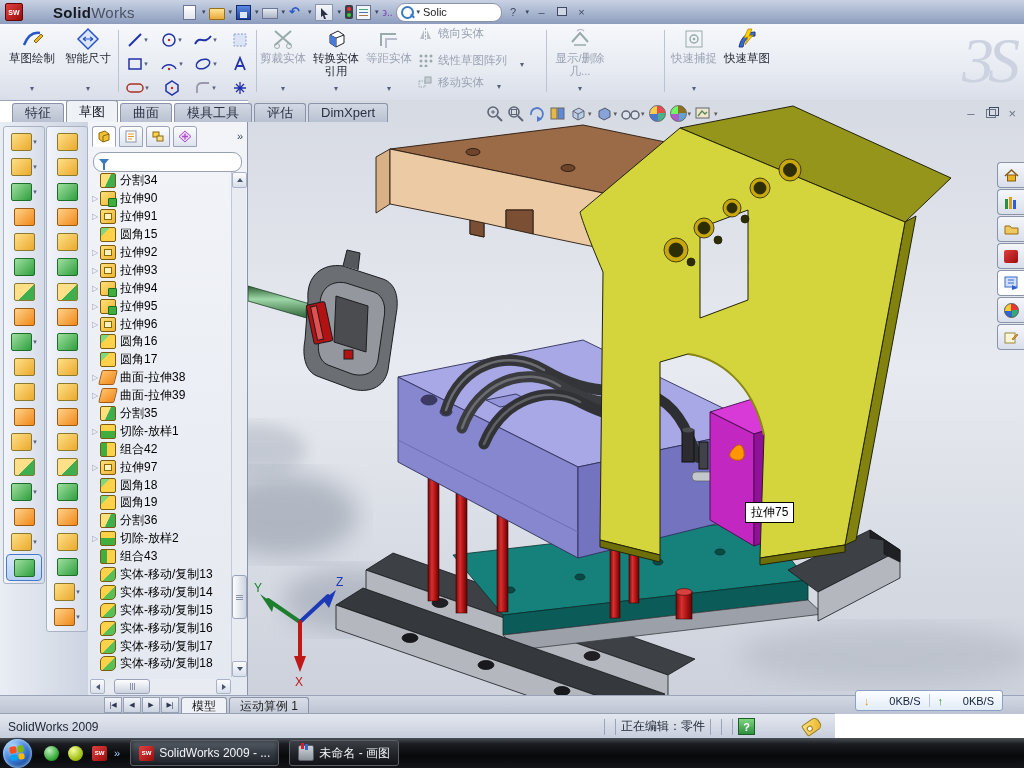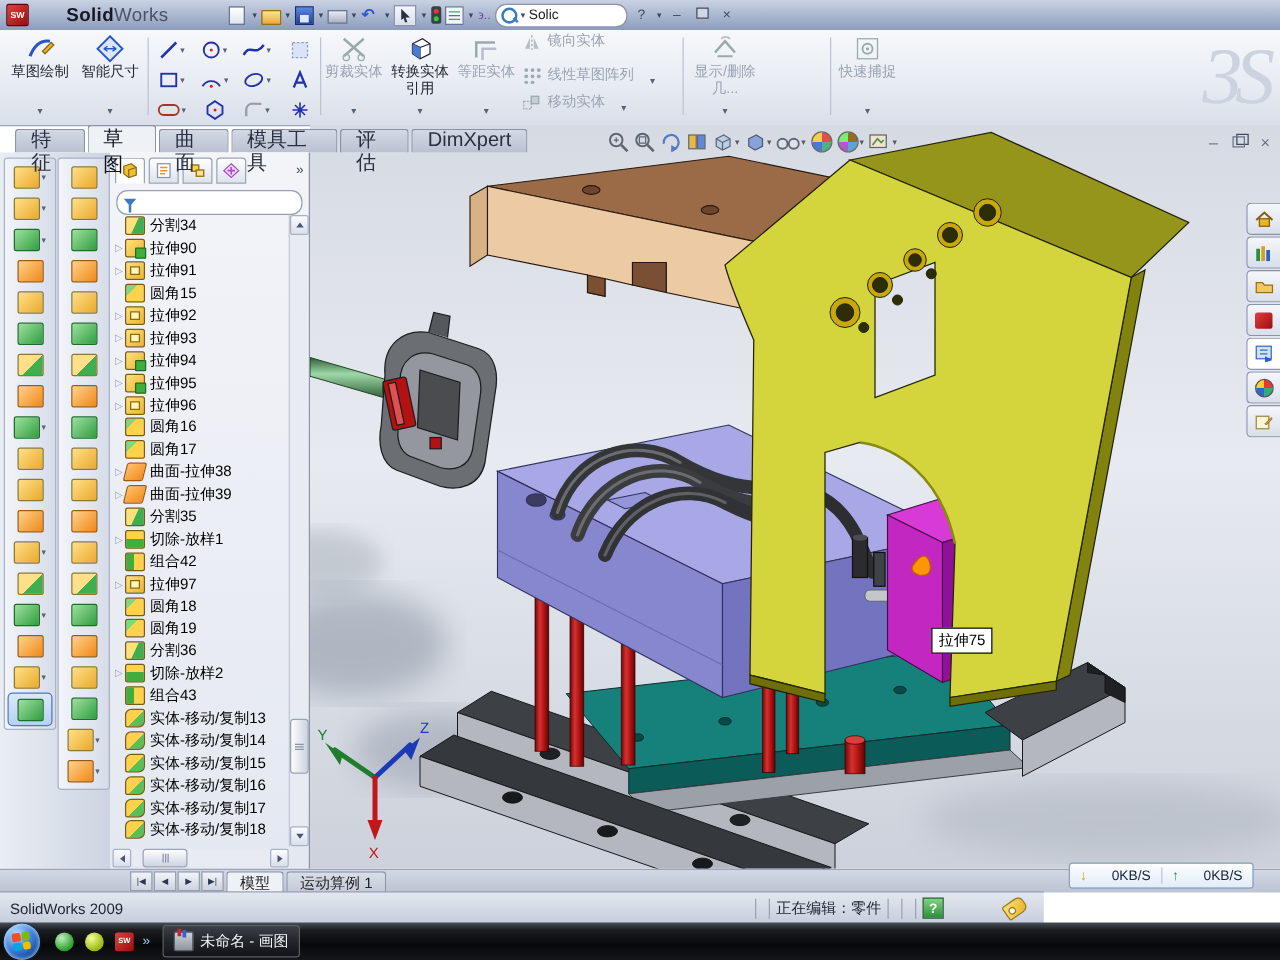--- a/index.html
+++ b/index.html
@@ -47,21 +47,21 @@
   .cbtn .cico{width:24px;height:24px;margin-bottom:1px;flex:none;display:flex;align-items:center;justify-content:center;}
   .cbtn .dd{color:#56617a;font-size:8px;margin-top:auto;}
   .cbtn.gray{color:#9ba3b2;}
   .vsep{position:absolute;top:6px;width:1px;height:62px;background:#bcc4d3;}
   .sg{position:absolute;width:31px;height:24px;display:flex;align-items:center;justify-content:center;gap:1px;}
   .sg .dd{font-size:7px;color:#56617a;}
   .ds-logo{position:absolute;right:10px;top:0px;font-size:64px;font-style:italic;
     font-family:"Liberation Serif","DejaVu Serif",serif;color:#ccd2df;letter-spacing:-6px;}
   
   .tabrow{position:absolute;left:0;top:100px;width:412px;height:22px;display:flex;align-items:flex-end;padding-left:12px;z-index:5;}
-  .rtab{height:18px;line-height:18px;padding:0 12px;font-size:16px;color:#2a3040;margin-right:2px;
+  .rtab{height:18px;line-height:18px;padding:0 12px;font-size:13px;color:#2a3040;margin-right:2px;
     background:linear-gradient(#d3d9e4,#b9c1d1);border:1px solid #8a93a8;border-bottom:none;border-radius:3px 3px 0 0;}
   .rtab.active{background:#eef1f6;height:21px;line-height:21px;color:#10151f;}
   
   .left-tools{position:absolute;left:0;top:122px;width:88px;height:573px;background:linear-gradient(90deg,#e9edf4,#cdd4e1);}
   .tcol{position:absolute;top:4px;width:40px;background:linear-gradient(90deg,#f2f5fa,#d6dce8);
     border:1px solid #aab3c6;border-radius:3px;padding:2px 0;}
   .tcell{height:25px;display:flex;align-items:center;justify-content:center;gap:1px;}
   .fico{width:19px;height:16px;border-radius:2px;border:1px solid #8a7a30;background:linear-gradient(135deg,#ffe088,#eaa92c);}
   .tcell:nth-child(3n) .fico{background:linear-gradient(135deg,#9fe09f,#2f9e3f);border-color:#1e6e2a;}
   .tcell:nth-child(4n) .fico{background:linear-gradient(135deg,#ffd28a,#f08818);border-color:#9a5a10;}
@@ -414,20 +414,29 @@
     <span class="cico">
         <svg width="22" height="22">
           <rect x="3" y="3" width="16" height="16" fill="none" stroke="#9aa"></rect>
           <circle cx="11" cy="11" r="4" fill="none" stroke="#9aa" stroke-width="1.5"></circle>
           <circle cx="11" cy="11" r="1.3" fill="#9aa"></circle>
         </svg>
       </span>
     <span>快速捕捉</span>
       <span class="dd">▾</span>
   </div>
+  <div class="cbtn" style="left:722px;width:50px">
+    <span class="cico">
+        <svg width="24" height="24">
+          <path d="M4,20 C6,10 12,5 20,5 L20,9 C13,9 9,13 8,20 Z" fill="#3a6ac8" stroke="#1c3a80"></path>
+          <path d="M13,2 L9,11 L13,10 L10,18 L18,8 L14,9 L17,2 Z" fill="#ffd200" stroke="#b88a00" stroke-width=".8"></path>
+        </svg>
+      </span>
+    <span>快速草图</span>
+  </div>
   <div class="ds-logo">3S</div>
 </div>
 
 <div class="tabrow" id="tabrow">
     <div class="rtab">特征</div>
     <div class="rtab active">草图</div>
     <div class="rtab">曲面</div>
     <div class="rtab">模具工具</div>
     <div class="rtab">评估</div>
     <div class="rtab">DimXpert</div>
@@ -1101,17 +1110,21 @@
         <i></i>
         <i></i>
       </span>
     </span>
   <span class="ql">
     <span class="qlico q-msn"></span>
     <span class="qlico q-ball"></span>
     <span class="qlico q-sw">SW</span>
     <span class="chev">»</span>
   </span>
+  <span class="taskbtn active">
+    <span class="tb-sw">SW</span>
+    <span>SolidWorks 2009 - ...</span>
+  </span>
   <span class="taskbtn">
     <span class="tb-paint"></span>
     <span>未命名 - 画图</span>
   </span>
 </div>
 
 </body></html>

